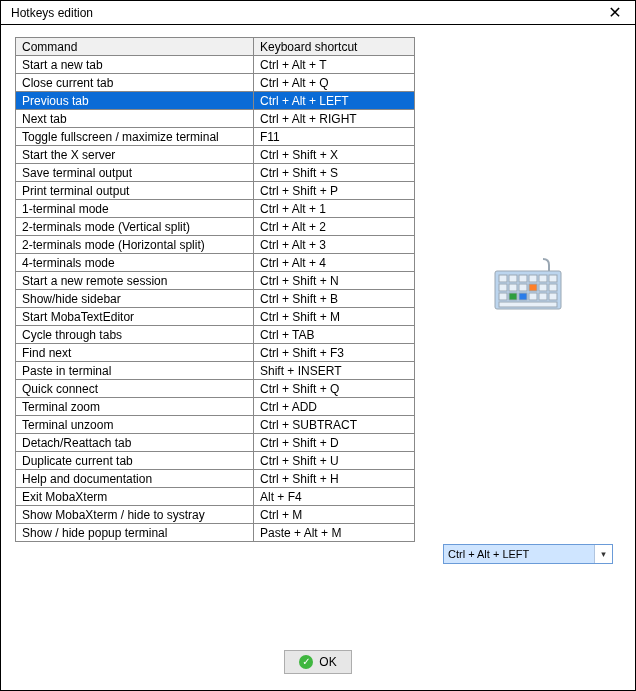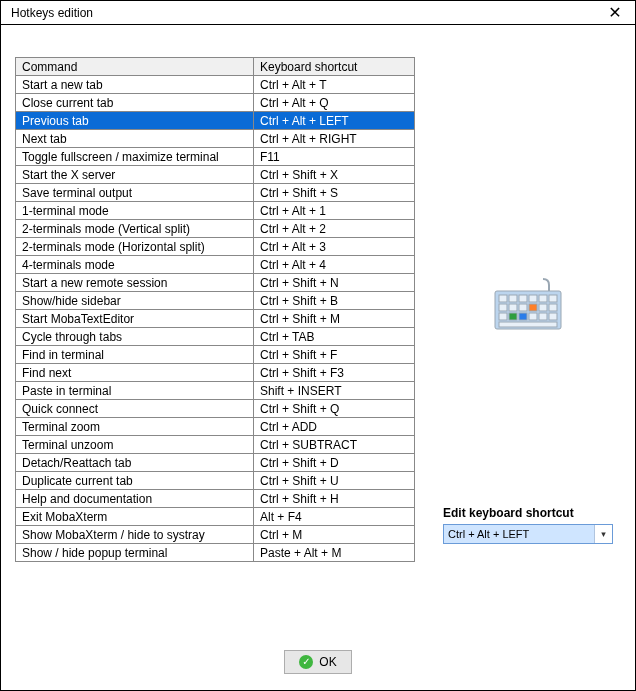--- a/index.html
+++ b/index.html
@@ -10,21 +10,20 @@
     background: #fff;
     color: #000;
   }
   .window {
     width: 636px;
     height: 691px;
     background: #fff;
     border: 1px solid #000;
     display: flex;
     flex-direction: column;
-    gap: 20px;
   }
   .titlebar {
     display: flex;
     align-items: center;
     justify-content: space-between;
     height: 24px;
     padding: 0 8px 0 10px;
     border-bottom: 1px solid #000;
   }
   .titlebar .title {
@@ -182,20 +181,24 @@
             </tr>
             <tr>
               <td>Start the X server</td>
               <td>Ctrl + Shift + X</td>
             </tr>
             <tr>
               <td>Save terminal output</td>
               <td>Ctrl + Shift + S</td>
             </tr>
             <tr>
+              <td>Print terminal output</td>
+              <td>Ctrl + Shift + P</td>
+            </tr>
+            <tr>
               <td>1-terminal mode</td>
               <td>Ctrl + Alt + 1</td>
             </tr>
             <tr>
               <td>2-terminals mode (Vertical split)</td>
               <td>Ctrl + Alt + 2</td>
             </tr>
             <tr>
               <td>2-terminals mode (Horizontal split)</td>
               <td>Ctrl + Alt + 3</td>
@@ -212,24 +215,20 @@
               <td>Show/hide sidebar</td>
               <td>Ctrl + Shift + B</td>
             </tr>
             <tr>
               <td>Start MobaTextEditor</td>
               <td>Ctrl + Shift + M</td>
             </tr>
             <tr>
               <td>Cycle through tabs</td>
               <td>Ctrl + TAB</td>
-            </tr>
-            <tr>
-              <td>Find in terminal</td>
-              <td>Ctrl + Shift + F</td>
             </tr>
             <tr>
               <td>Find next</td>
               <td>Ctrl + Shift + F3</td>
             </tr>
             <tr>
               <td>Paste in terminal</td>
               <td>Shift + INSERT</td>
             </tr>
             <tr>
@@ -295,21 +294,20 @@
               <rect x="56" y="36" width="8" height="7"></rect>
           </g>
           <rect x="36" y="27" width="8" height="7" fill="#ff7f27" stroke="#9aa7b3"></rect>
           <rect x="16" y="36" width="8" height="7" fill="#2e9e3f" stroke="#9aa7b3"></rect>
           <rect x="26" y="36" width="8" height="7" fill="#2b7de9" stroke="#9aa7b3"></rect>
           <rect x="6" y="45" width="58" height="5" fill="#e8f0f8" stroke="#9aa7b3"></rect>
         </svg>
       </div>
 
       <div class="edit-block">
-        <div class="lbl">Edit keyboard shortcut</div>
         <div class="combo">
           <div class="val">Ctrl + Alt + LEFT</div>
           <div class="arrow">▾</div>
         </div>
       </div>
     </div>
   </div>
 
   <div class="footer">
     <div class="ok-btn">

